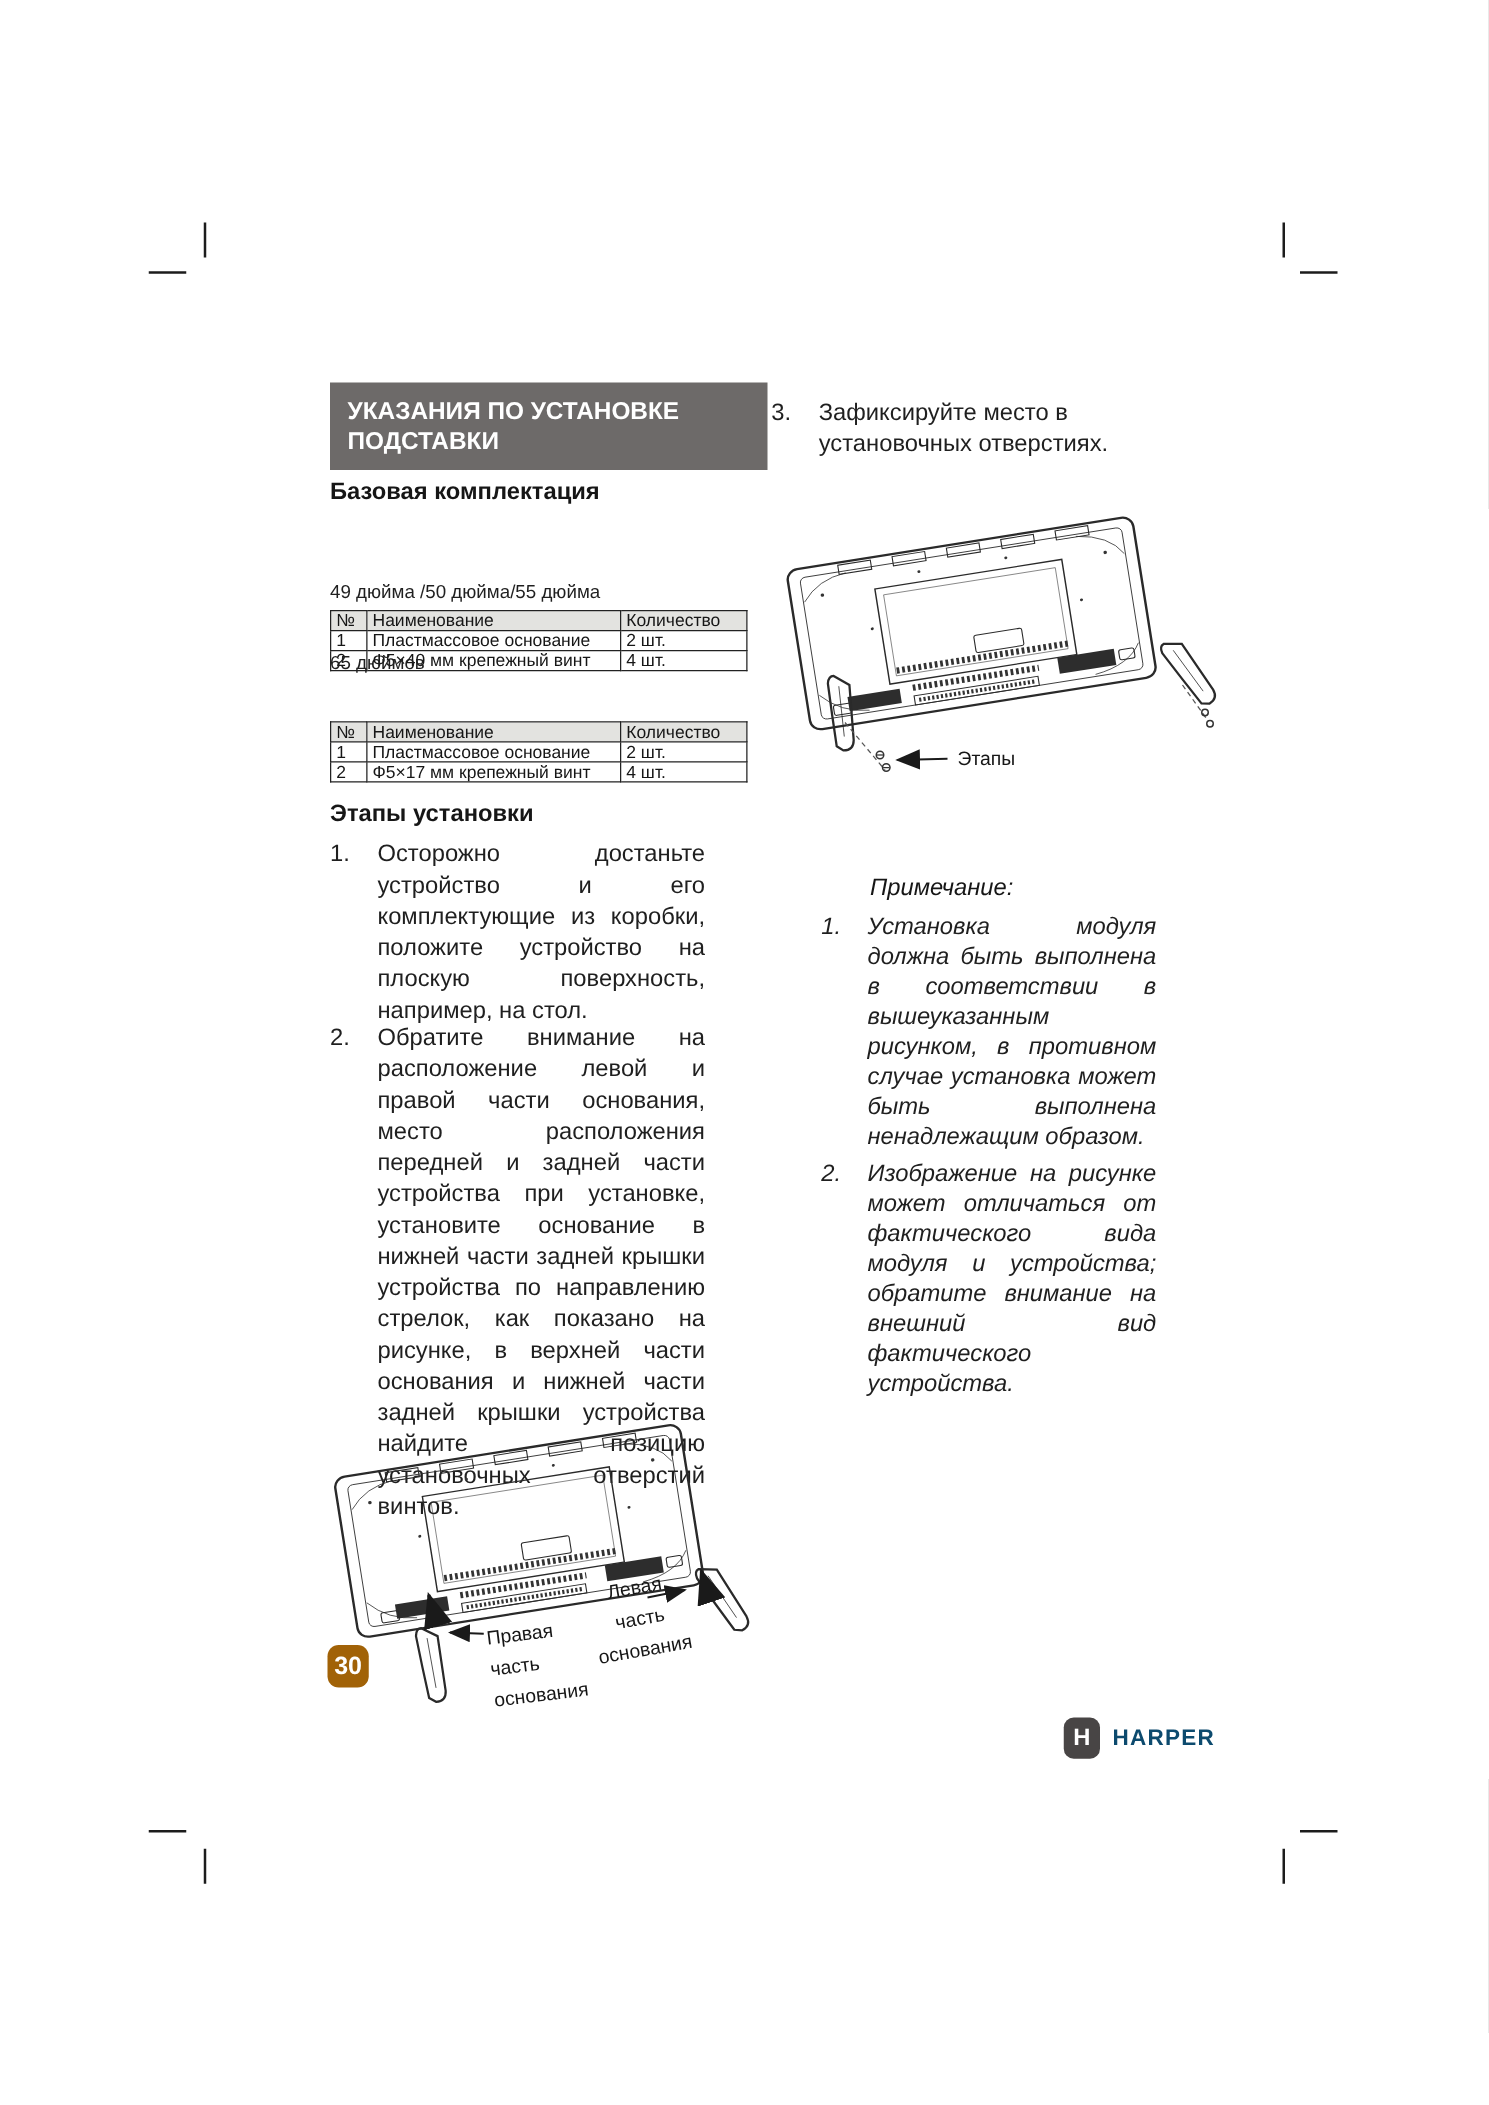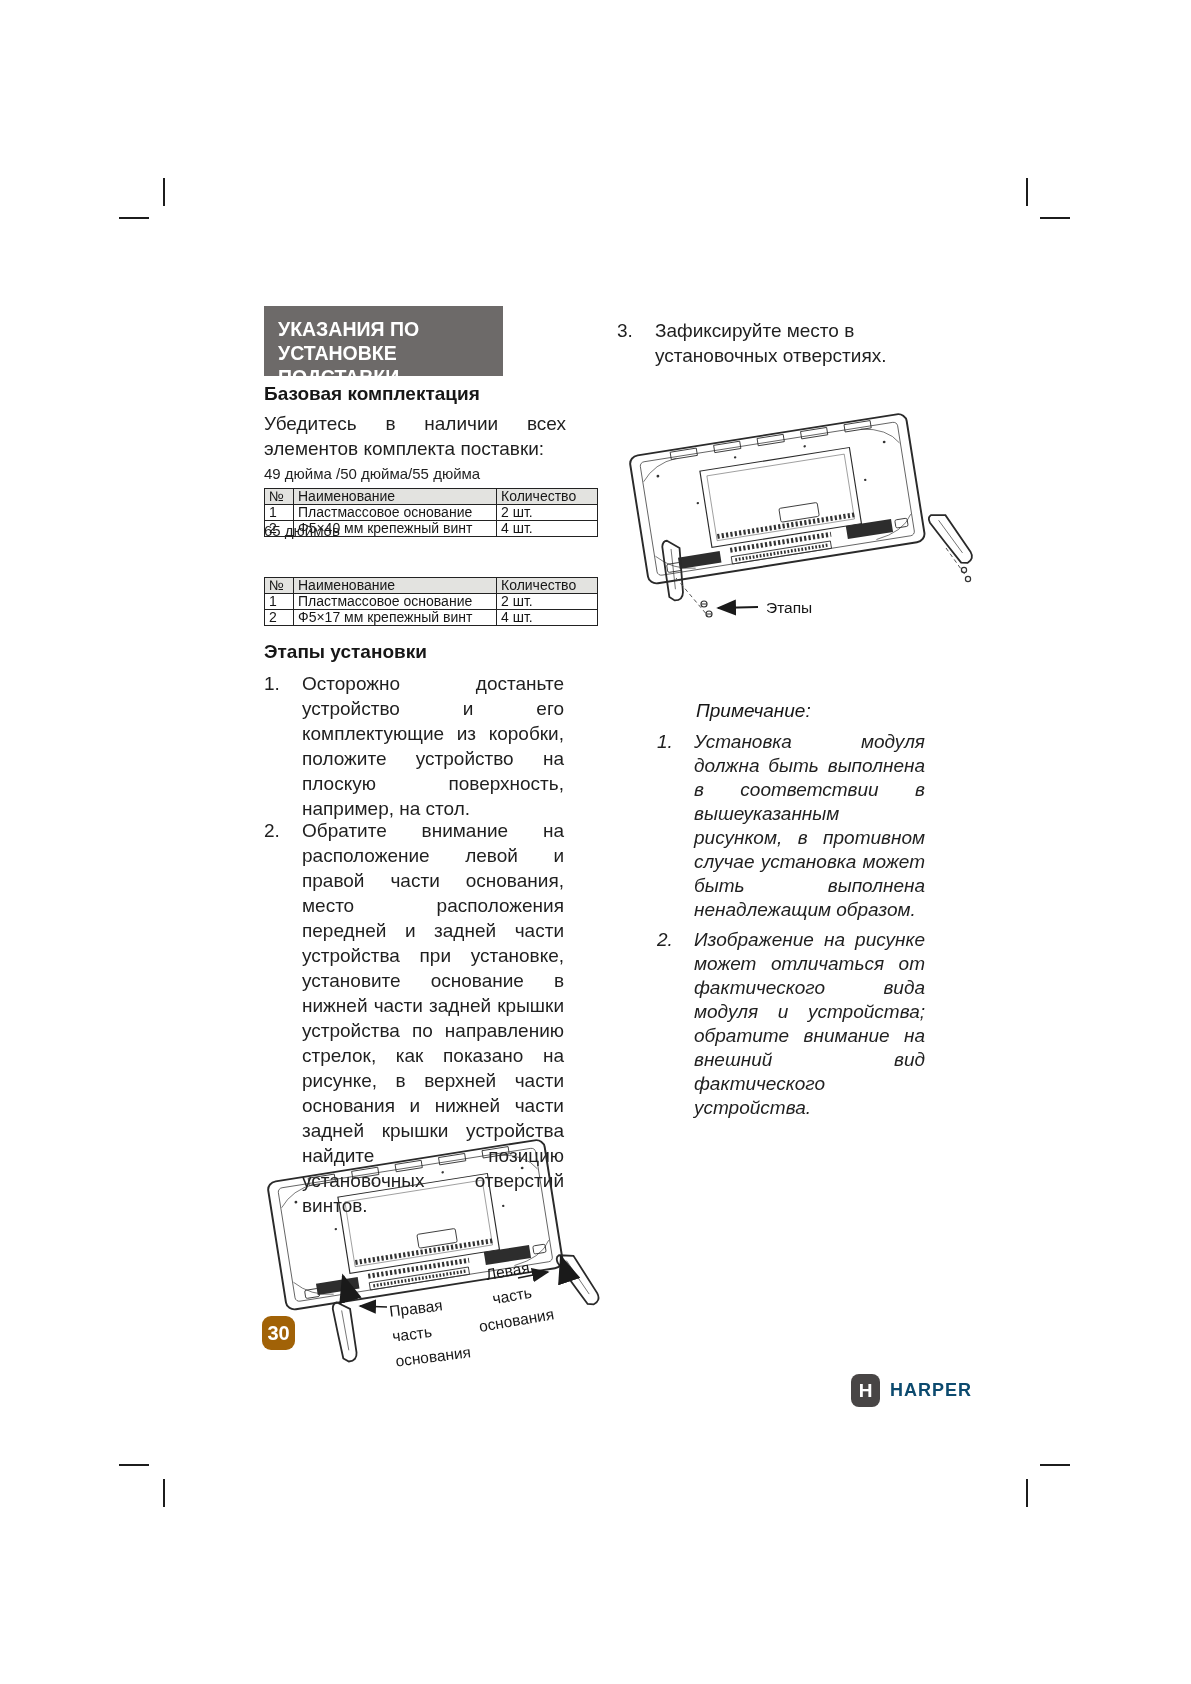--- a/index.html
+++ b/index.html
@@ -8,21 +8,21 @@
     position:relative; width:1191px; height:1684px; margin:0 auto;
     background:#ffffff; color:#1f1f1f; overflow:hidden;
   }
   
   .cm { position:absolute; background:#1c1c1c; }
   .cm.v { width:2px; height:28px; }
   .cm.h { width:30px; height:2px; }
 
   
   .title-box {
-    position:absolute; left:264px; top:306px; width:239px; height:70px;
+    position:absolute; left:264px; top:306px; width:350px; height:70px;
     background:#6d6a69; color:#ffffff; font-weight:bold;
     font-size:19.5px; line-height:24px; padding:11px 10px 0 14px;
   }
   .h3 { position:absolute; left:264px; font-size:19px; font-weight:bold; color:#161616; }
   .body-text { font-size:19px; line-height:25px; color:#1f1f1f; }
   .intro { position:absolute; left:264px; top:411px; width:302px; text-align:justify; }
   .tbl-caption { position:absolute; left:264px; font-size:15px; color:#1f1f1f; }
   table.kit {
     position:absolute; left:264px; width:333px;
     border-collapse:collapse; font-size:14px; color:#161616;
@@ -121,21 +121,20 @@
       </g>
     </defs>
   </svg>
 
   <div class="title-box">
     <span>УКАЗАНИЯ ПО УСТАНОВКЕ ПОДСТАВКИ</span>
   </div>
 
   <div class="h3" style="top:383px;">Базовая комплектация</div>
 
-  <p class="intro body-text">Убедитесь в наличии всех элементов комплекта поставки:</p>
 
   <div class="tbl-caption" style="top:465px;">49 дюйма /50 дюйма/55 дюйма</div>
   <table class="kit" style="top:488px;">
     <colgroup>
         <col class="c-num">
         <col class="c-name">
         <col class="c-qty">
       </colgroup>
     <thead>
       <tr>

